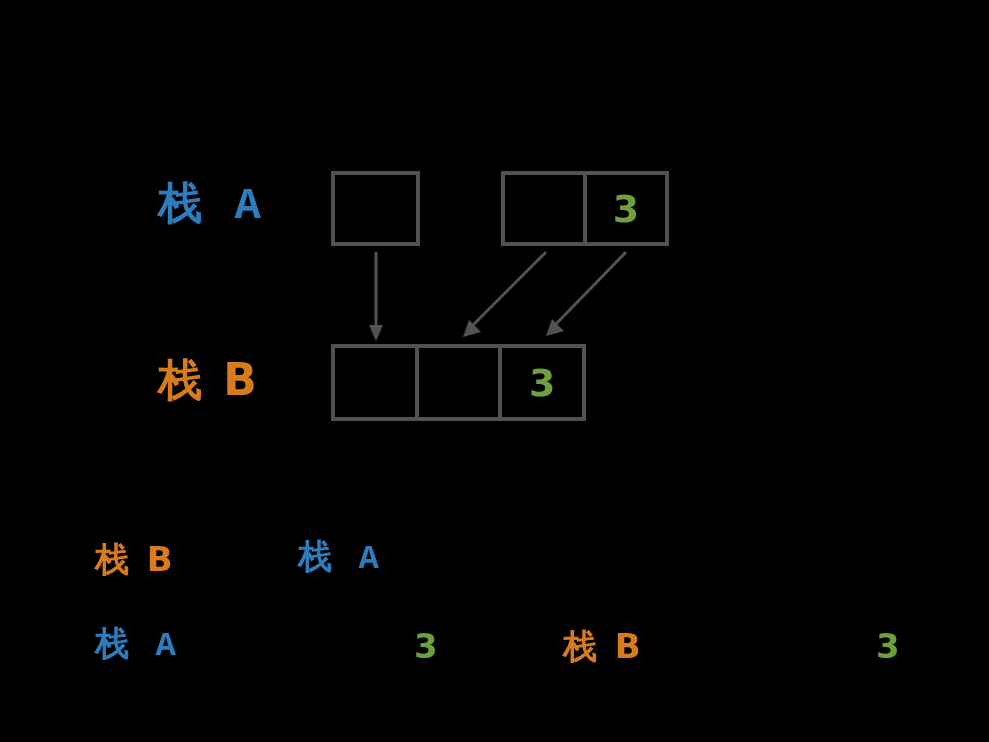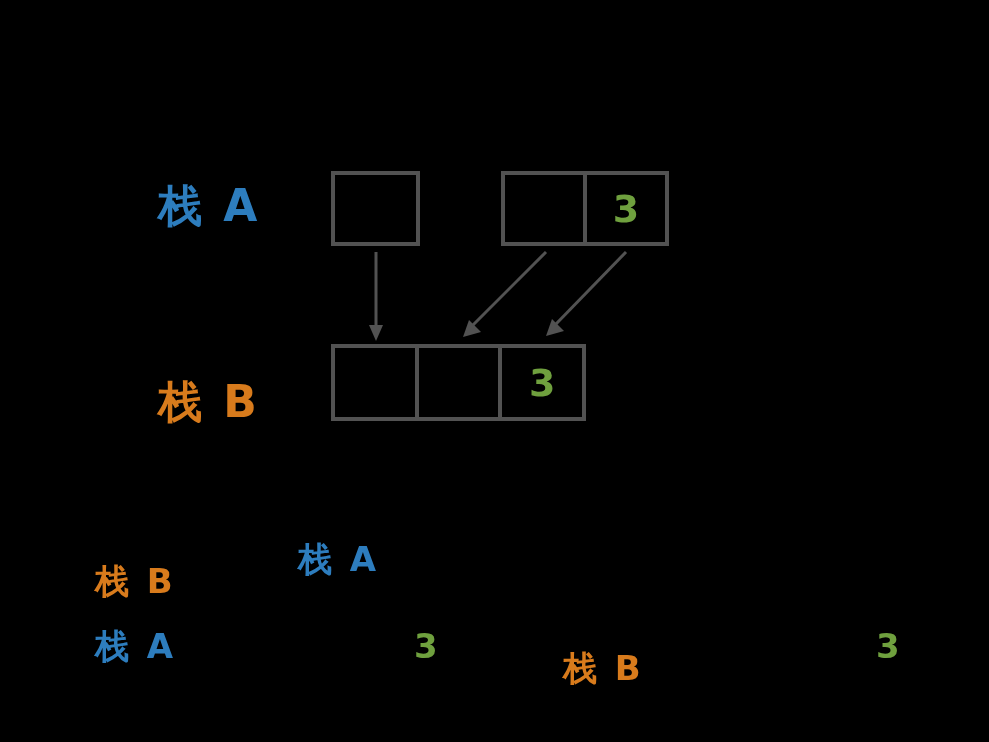--- a/index.html
+++ b/index.html
@@ -18,22 +18,22 @@
     font-family:"DejaVu Sans","Liberation Sans",sans-serif;
   }
   .stack-label{
     position:absolute;
     font-weight:bold;
     font-size:44px;
     letter-spacing:3px;
     line-height:1.1;
     white-space:nowrap;
   }
-  .blue{color:var(--blue);}
-  .orange{color:var(--orange);margin-top:22px;}
+  .blue{color:var(--blue);font-family:Liberation Mono, monospace;}
+  .orange{color:var(--orange);}
   .green{color:var(--green);}
   .box{
     position:absolute;
     display:flex;
     border:4px solid var(--stroke);
     box-sizing:border-box;
     background:transparent;
   }
   .cell{
     flex:1;

